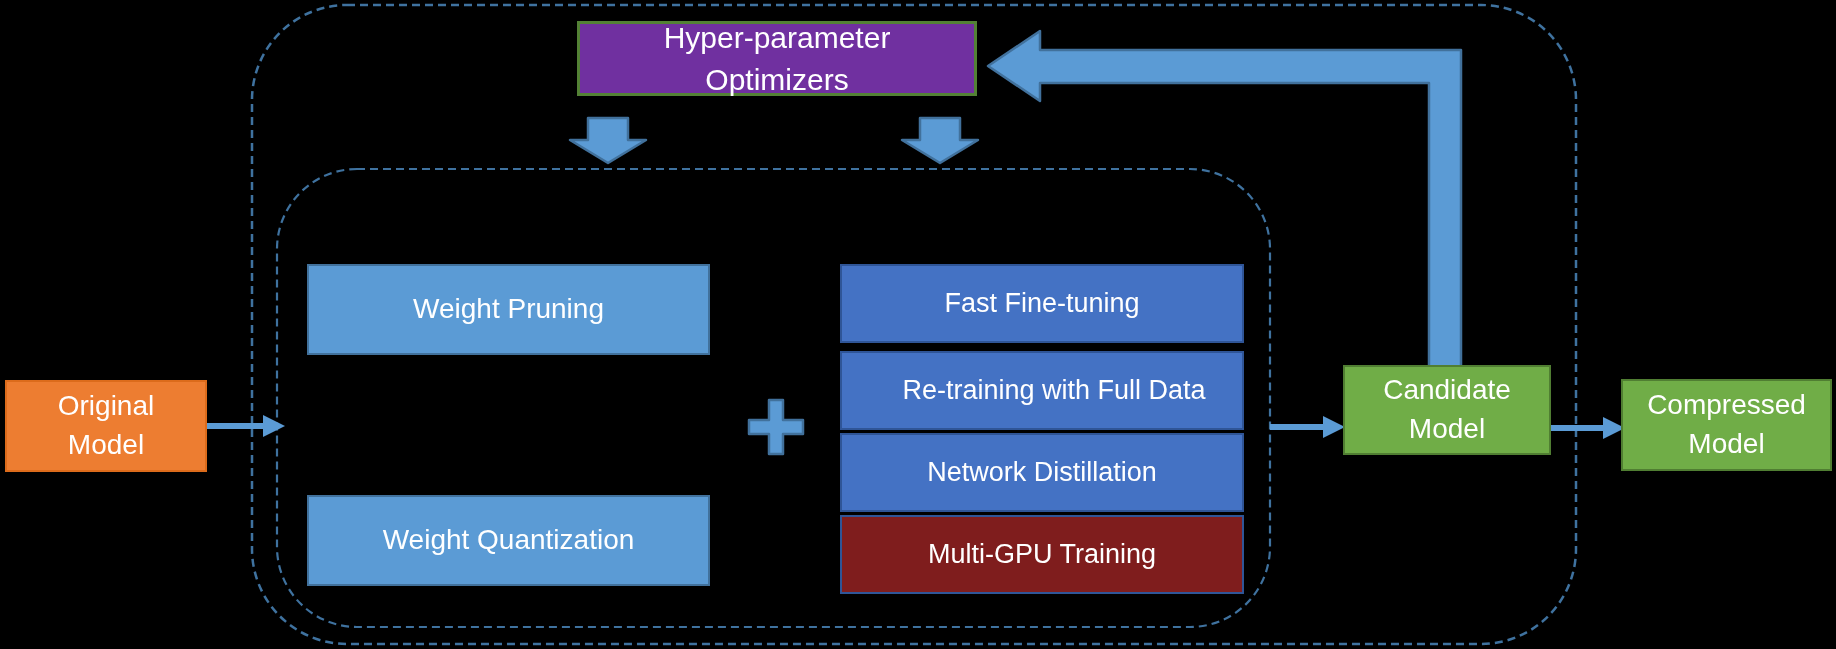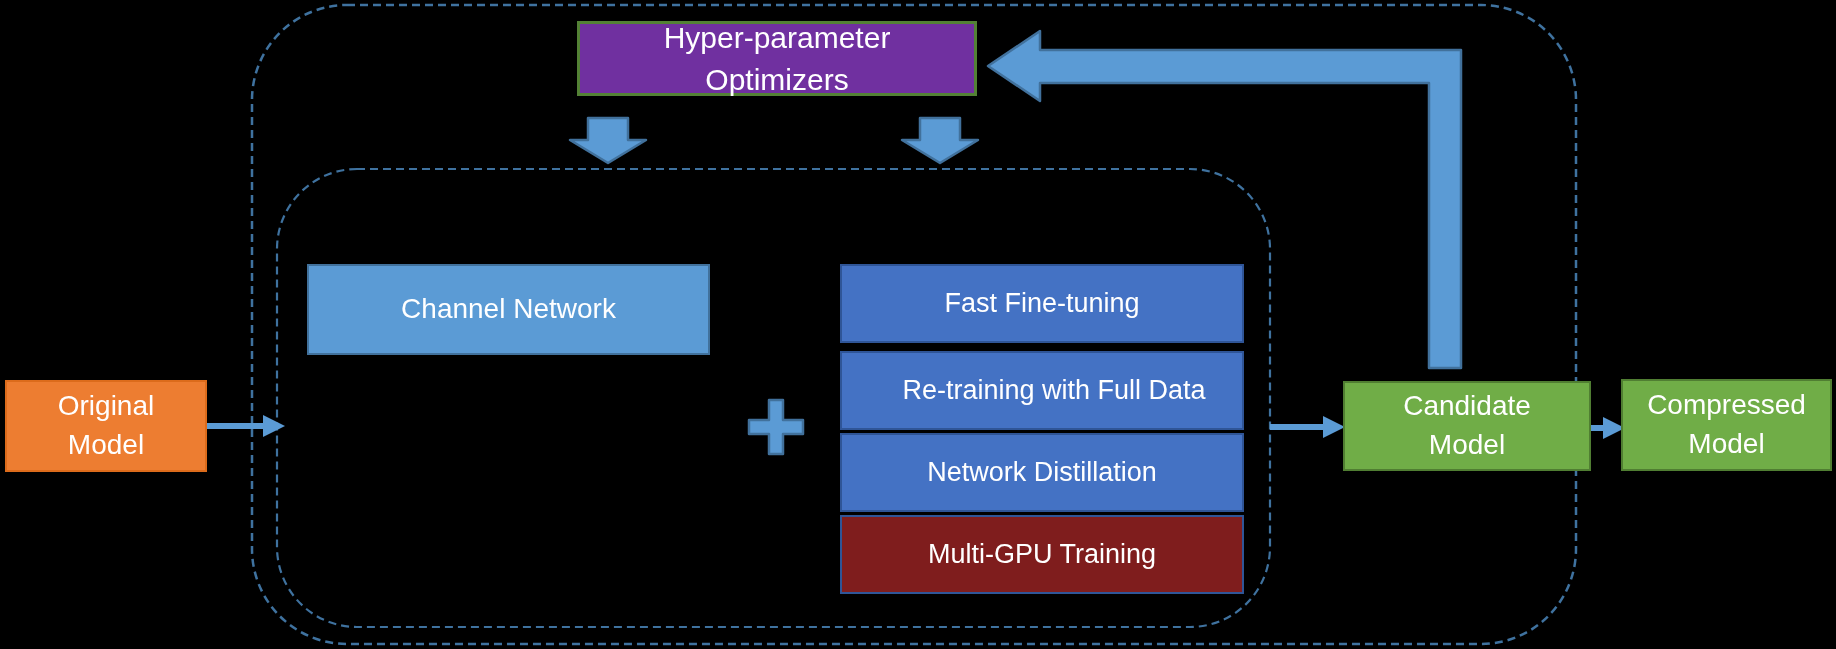--- a/index.html
+++ b/index.html
@@ -19,21 +19,21 @@
     justify-content: center;
     text-align: center;
     color: #fff;
     border-style: solid;
     box-sizing: border-box;
     white-space: pre-line;
     line-height: 1.38;
   }
   .box-original   { left: 5px;    top: 380px; width: 202px; height: 92px; font-size: 28px; border-width: 2px; }
   .box-optimizer  { left: 577px;  top: 21px;  width: 400px; height: 75px; font-size: 30px; border-width: 3px; }
-  .box-candidate  { left: 1343px; top: 381px; width: 248px; height: 90px; font-size: 28px; border-width: 2.5px; }
+  .box-candidate  { left: 1343px; top: 365px; width: 208px; height: 90px; font-size: 28px; border-width: 2.5px; }
   .box-compressed { left: 1621px; top: 379px; width: 211px; height: 92px; font-size: 28px; border-width: 2.5px; }
   .method { left: 307px; width: 403px; height: 91px; font-size: 28px; border-width: 2px; }
   .method-0 { top: 264px; }
   .method-1 { top: 380px; }
   .method-2 { top: 495px; }
   .train { left: 840px; width: 404px; height: 79px; font-size: 27px; border-width: 2px; }
   .train-0 { top: 264px; }
   .train-1 { top: 351px; padding-left: 24px; }
   .train-2 { top: 433px; }
   .train-3 { top: 515px; }
@@ -71,21 +71,22 @@
       <polygon points="1603,417 1625,428 1603,439" fill="#5B9BD5"></polygon>
     </g>
   </svg>
 
   <div class="node box-original" style="background-color: rgb(237, 125, 49); border-color: rgb(220, 107, 27); text-align: center;">Original
 Model</div>
 
   <div class="node box-optimizer" style="background-color: rgb(112, 48, 160); border-color: rgb(83, 129, 53);">Hyper-parameter
 Optimizers</div>
 
-  <div class="node method method-0" style="background-color: rgb(91, 155, 213); border-color: rgb(65, 113, 156);">Channel Network</div>
+  <div class="node method method-0" style="background-color: rgb(91, 155, 213); border-color: rgb(65, 113, 156);">Weight Pruning</div>
+  <div class="node method method-2" style="background-color: rgb(91, 155, 213); border-color: rgb(65, 113, 156);">Weight Quantization</div>
 
   <div class="node train train-0" style="background-color: rgb(68, 114, 196); border-color: rgb(47, 85, 151);">Fast Fine-tuning</div>
   <div class="node train train-1" style="background-color: rgb(68, 114, 196); border-color: rgb(47, 85, 151);">Re-training with Full Data</div>
   <div class="node train train-2" style="background-color: rgb(68, 114, 196); border-color: rgb(47, 85, 151);">Network Distillation</div>
   <div class="node train train-3" style="background-color: #7f1d1d; border-color: rgb(47, 85, 151);">Multi-GPU Training</div>
 
   <div class="node box-candidate" style="background-color: rgb(112, 173, 71); border-color: rgb(80, 126, 50);">Candidate
 Model</div>
 
   <div class="node box-compressed" style="background-color: rgb(112, 173, 71); border-color: rgb(80, 126, 50);">Compressed

